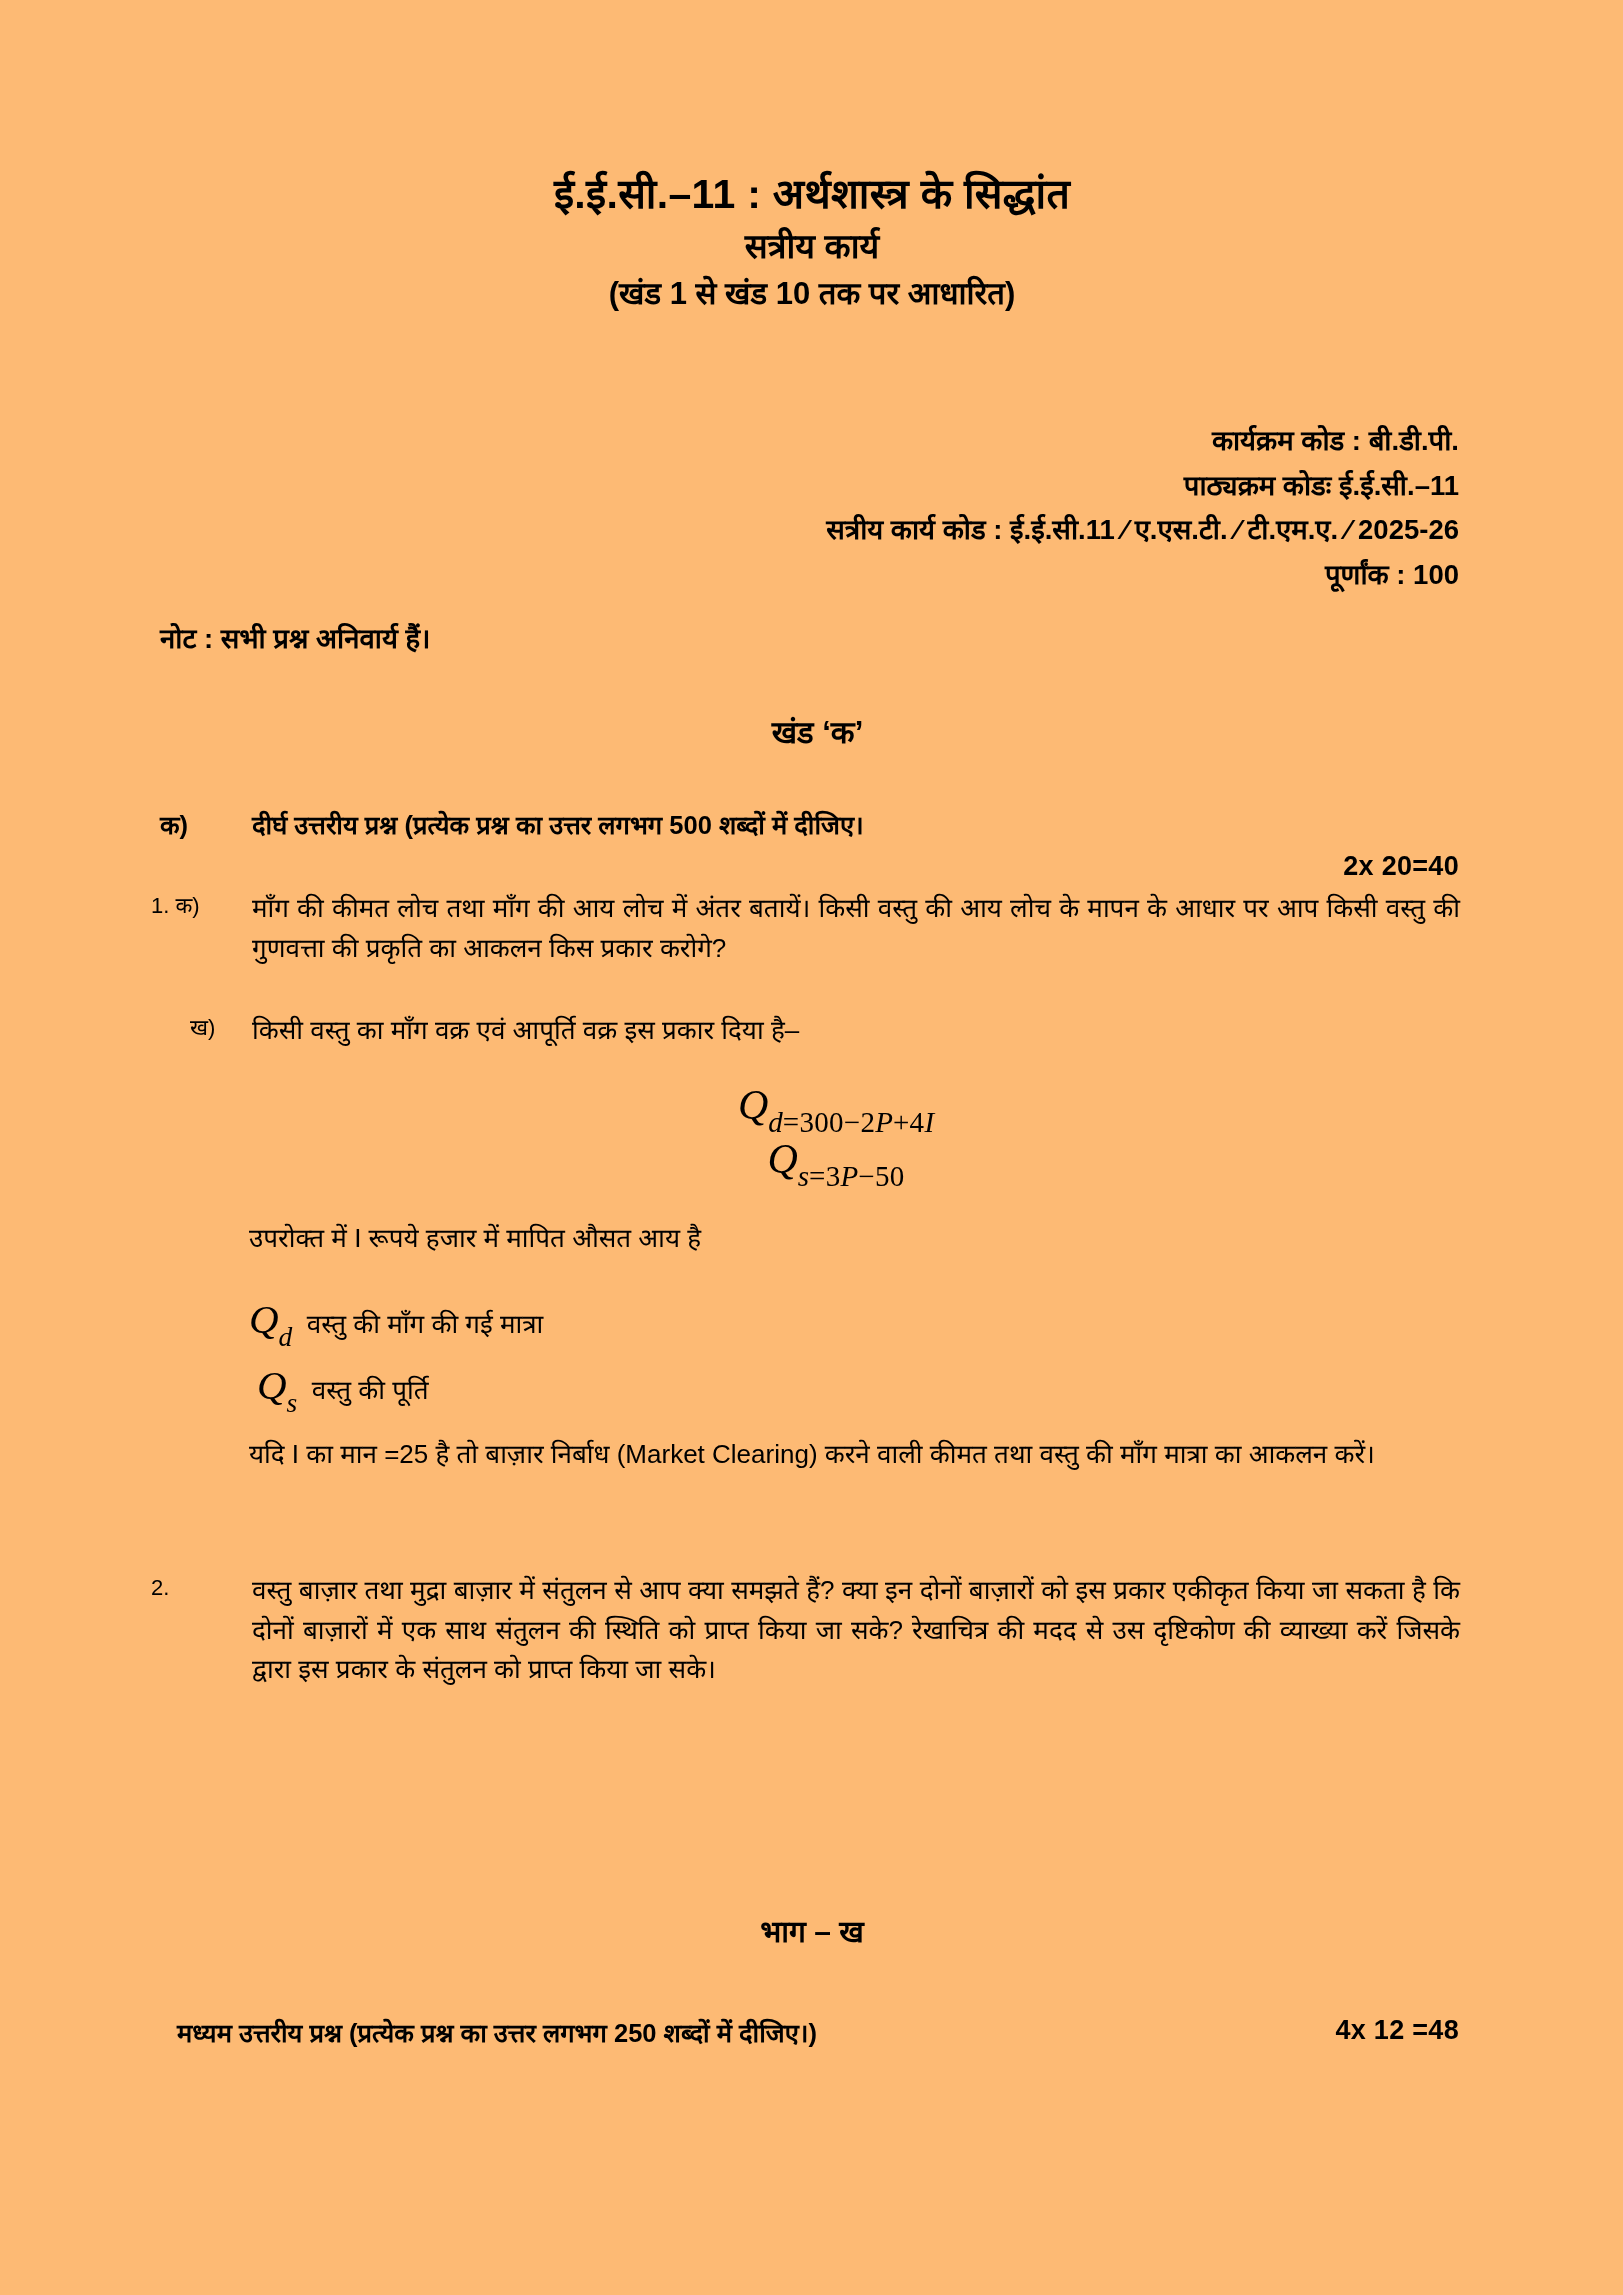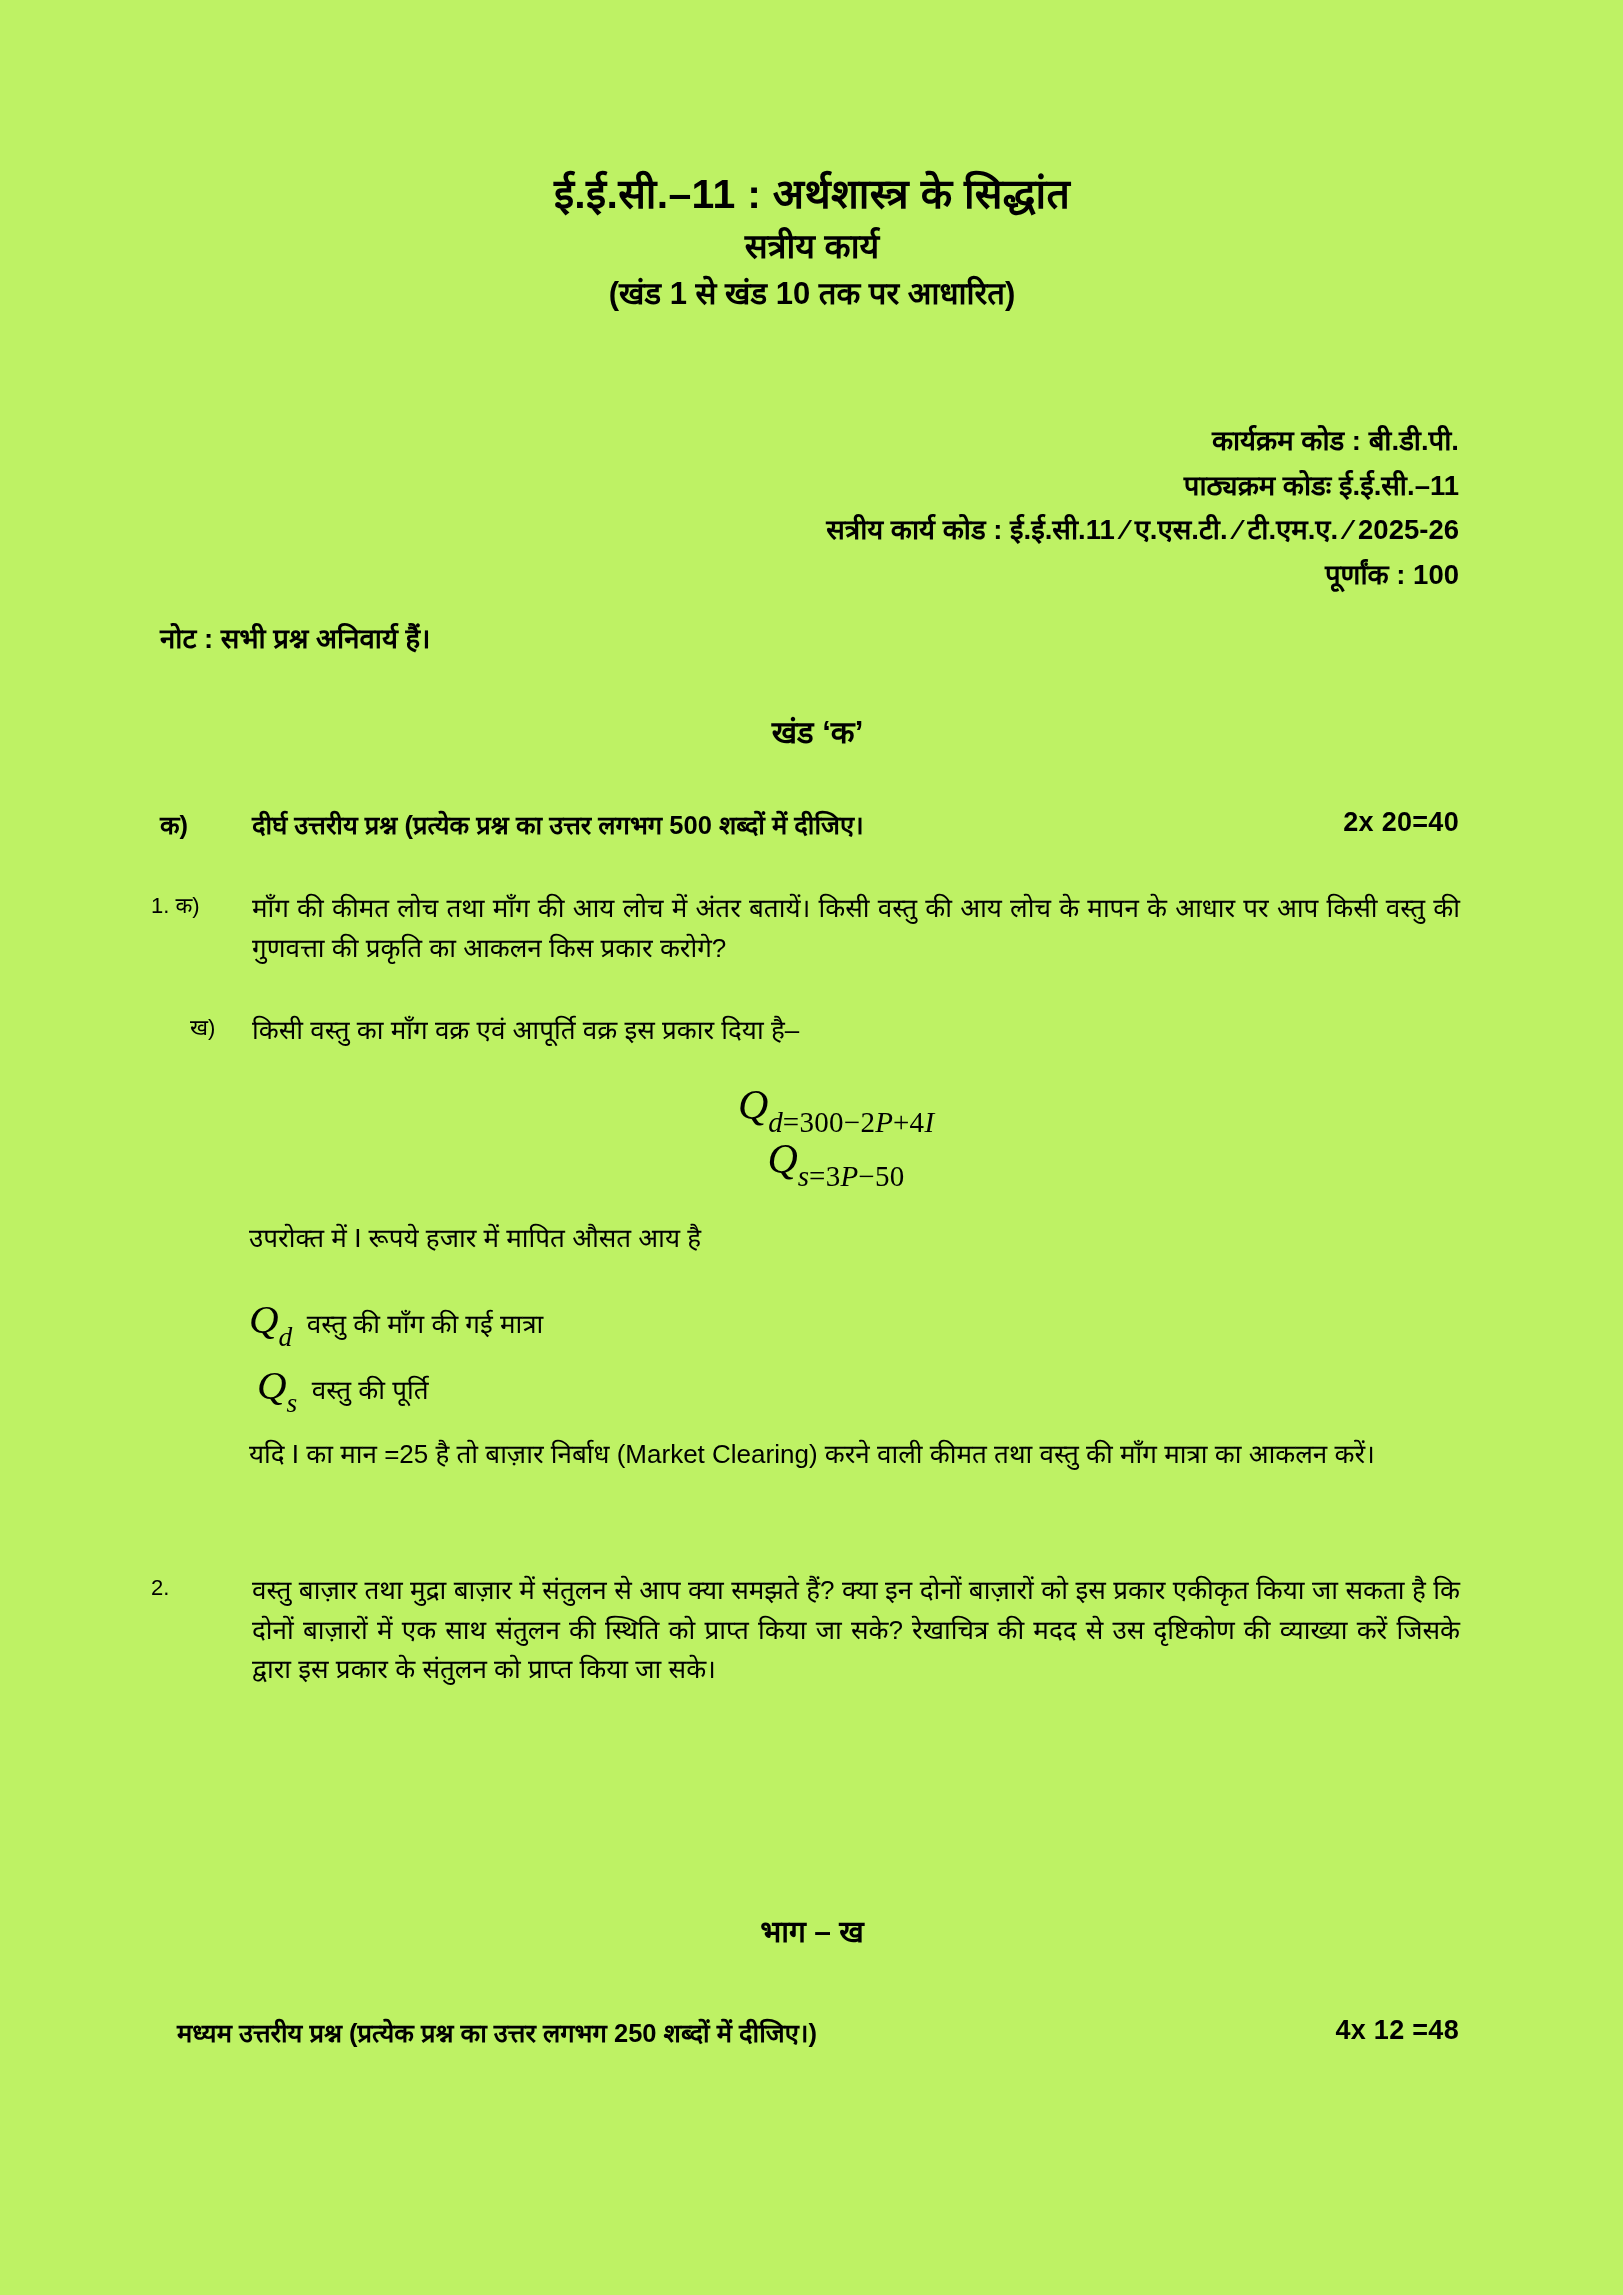--- a/index.html
+++ b/index.html
@@ -9,21 +9,21 @@
     background: #ffffff;
   }
   body {
     font-family: "Liberation Sans", "DejaVu Sans", sans-serif;
     color: #000000;
   }
   .page {
     position: relative;
     width: 1624px;
     height: 2295px;
-    background: #bef264;
+    background: #fdba74;
     box-sizing: border-box;
     padding: 8px;
     overflow: hidden;
   }
 
   
   .title-block {
     position: absolute;
     left: 0;
     right: 0;
@@ -96,20 +96,21 @@
   }
   .part-intro .tag {
     display: inline-block;
     width: 92px;
   }
   .part-intro .marks {
     float: right;
     font-size: 27px;
     font-weight: bold;
     letter-spacing: 0.3px;
+    margin-top: 44px;
   }
 
   
   .q-block {
     position: absolute;
     left: 151px;
     right: 164px;
   }
   .q-row {
     display: flex;

